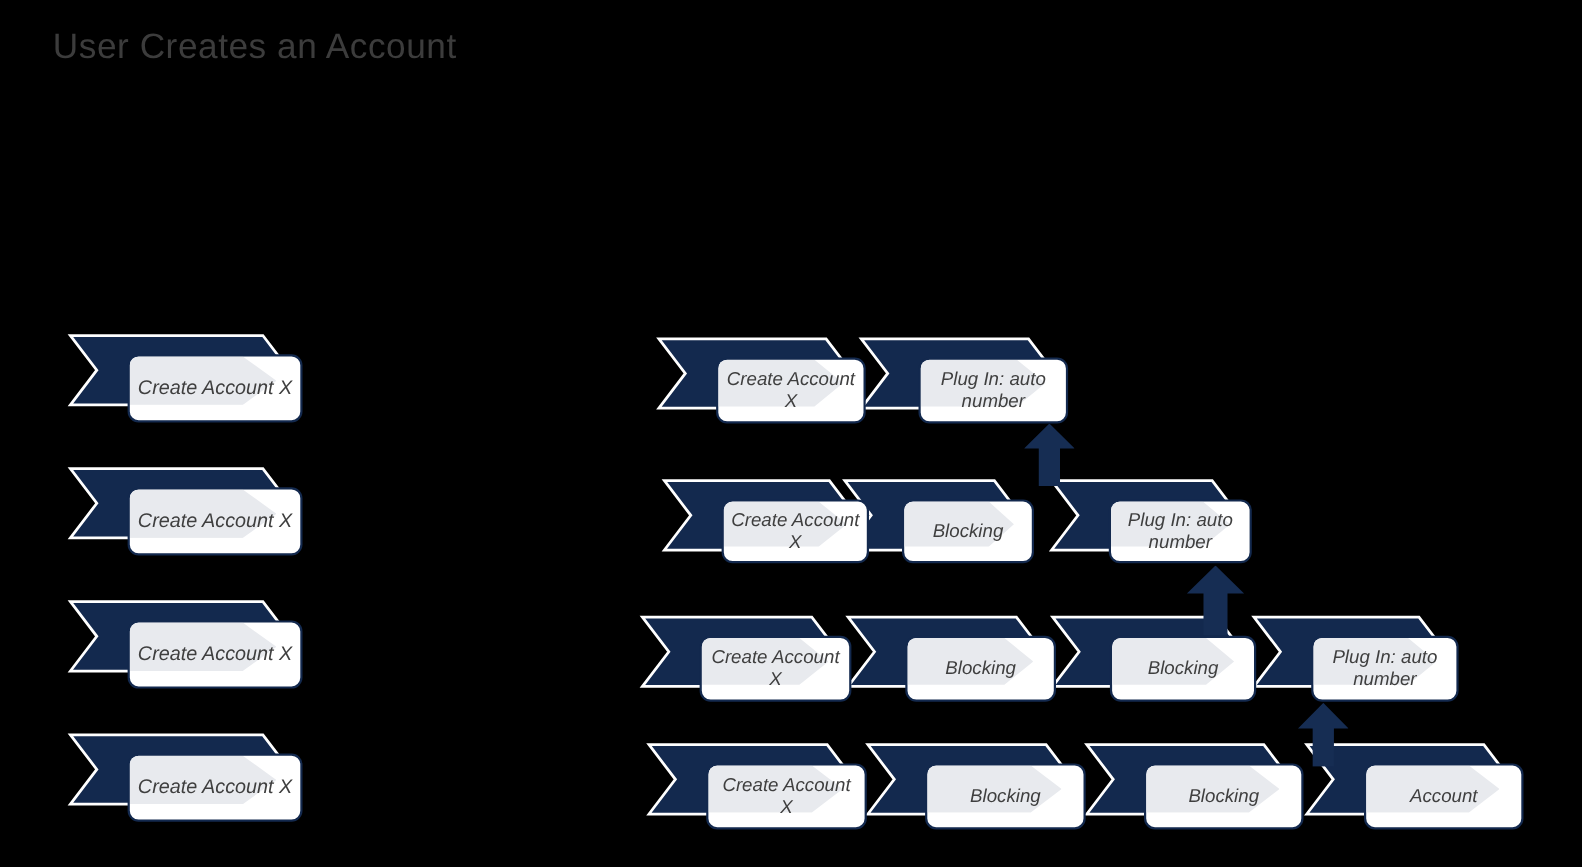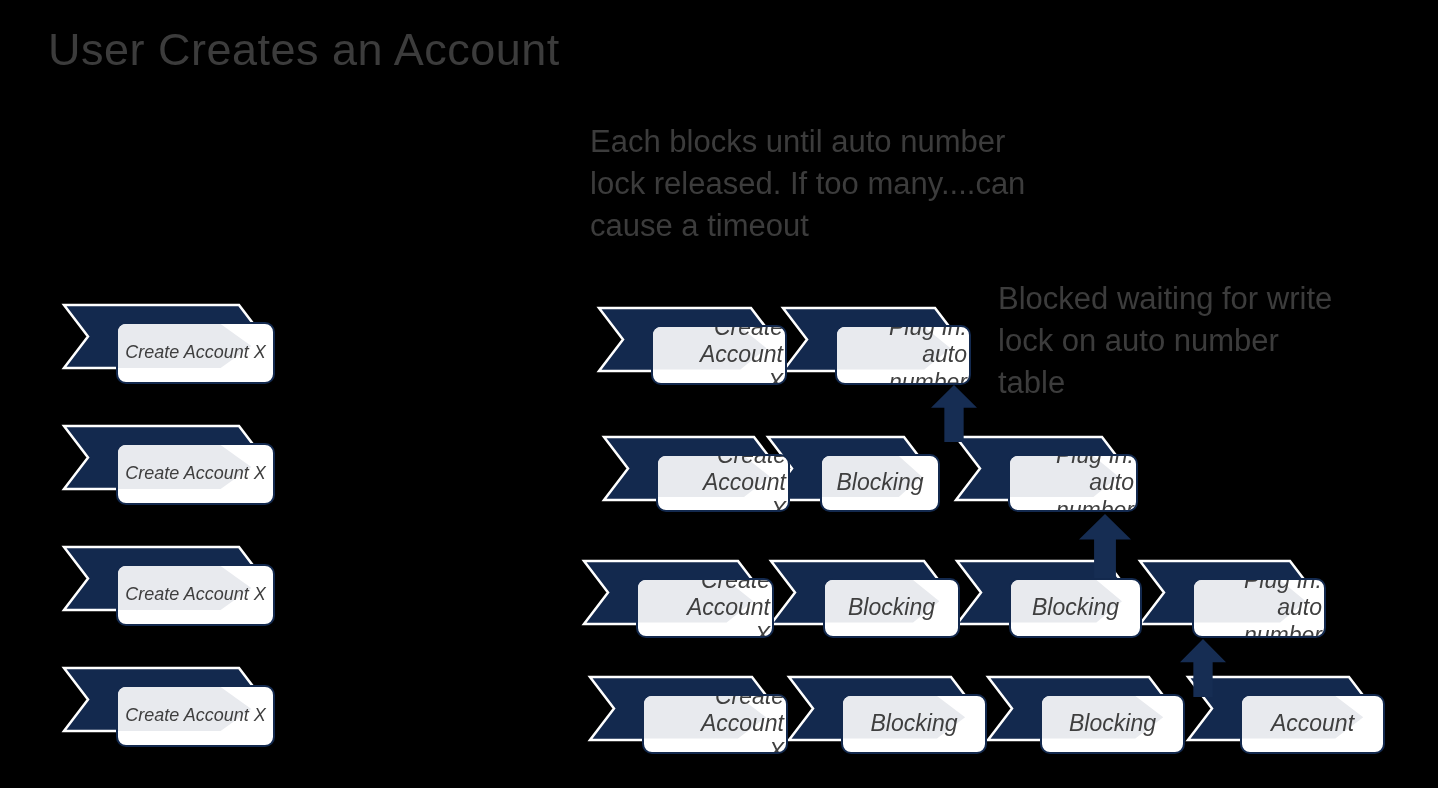--- a/index.html
+++ b/index.html
@@ -3,21 +3,21 @@
 <meta charset="utf-8">
 <style>
   html,body { margin:0; padding:0; background:#000; }
   .slide {
     position:relative; width:1438px; height:788px; overflow:hidden;
     background:var(--bg,#000);
     font-family:"Liberation Sans", sans-serif;
   }
   .title {
     position:absolute; left:48px; top:24px; margin:0;
-    font-size:45px; font-weight:300; letter-spacing:0.5px;
+    font-size:32px; font-weight:300; letter-spacing:0.5px;
     color:var(--text,#3c3c3c); white-space:nowrap;
   }
   .note {
     position:absolute; margin:0;
     font-size:31px; line-height:42px; font-weight:400;
     color:var(--text,#3c3c3c); white-space:pre-line;
   }
   .note-left    { left:33px;  top:153px; width:430px; }
   .note-right   { left:590px; top:121px; width:560px; }
   .note-blocked { left:998px; top:278px; width:430px; }
@@ -37,33 +37,27 @@
     position:absolute; left:0; top:0; width:86%; height:76%;
     background:var(--inner,#e8eaee);
     clip-path:polygon(0 0, 77% 0, 100% 50%, 77% 100%, 0 100%);
   }
   .step-label {
     position:relative; z-index:1; text-align:center;
     color:var(--boxtext,#3f3f3f); line-height:1.18; white-space:pre-line;
     padding:0 2px;
   }
   .left-lane .step-label  { font-size:18px; }
-  .right-lane .step-label { font-size:23px;text-align:right; }
+  .right-lane .step-label { font-size:17px; }
 </style>
 </head>
 <body>
 
 <div class="slide" style="--bg: #000000; --navy: #13294e; --arrow: #162d53; --boxfill: #ffffff; --inner: #e8eaee; --text: #3c3c3c; --boxtext: #3f3f3f;">
   <h1 class="title">User Creates an Account</h1>
-  <p class="note note-right">Each blocks until auto number
-lock released. If too many....can
-cause a timeout</p>
-  <p class="note note-blocked">Blocked waiting for write
-lock on auto number
-table</p>
   <div id="left-lane" class="left-lane">
       <svg width="205" height="69" viewBox="-3 -3 205 69" class="chev-svg" style="left: 61px; top: 302px;">
         <polygon points="0,0 175,0 199,31.5 175,63 0,63 24,31.5" fill="#13294e" stroke="#ffffff" stroke-width="2.5"></polygon>
       </svg>
       <div class="step-box" style="left: 116px; top: 322px; width: 159px; height: 62px;">
         <div class="inner-chev"></div>
         <span class="step-label">Create Account X</span>
       </div>
       <svg width="205" height="69" viewBox="-3 -3 205 69" class="chev-svg" style="left: 61px; top: 423px;">
         <polygon points="0,0 175,0 199,31.5 175,63 0,63 24,31.5" fill="#13294e" stroke="#ffffff" stroke-width="2.5"></polygon>

